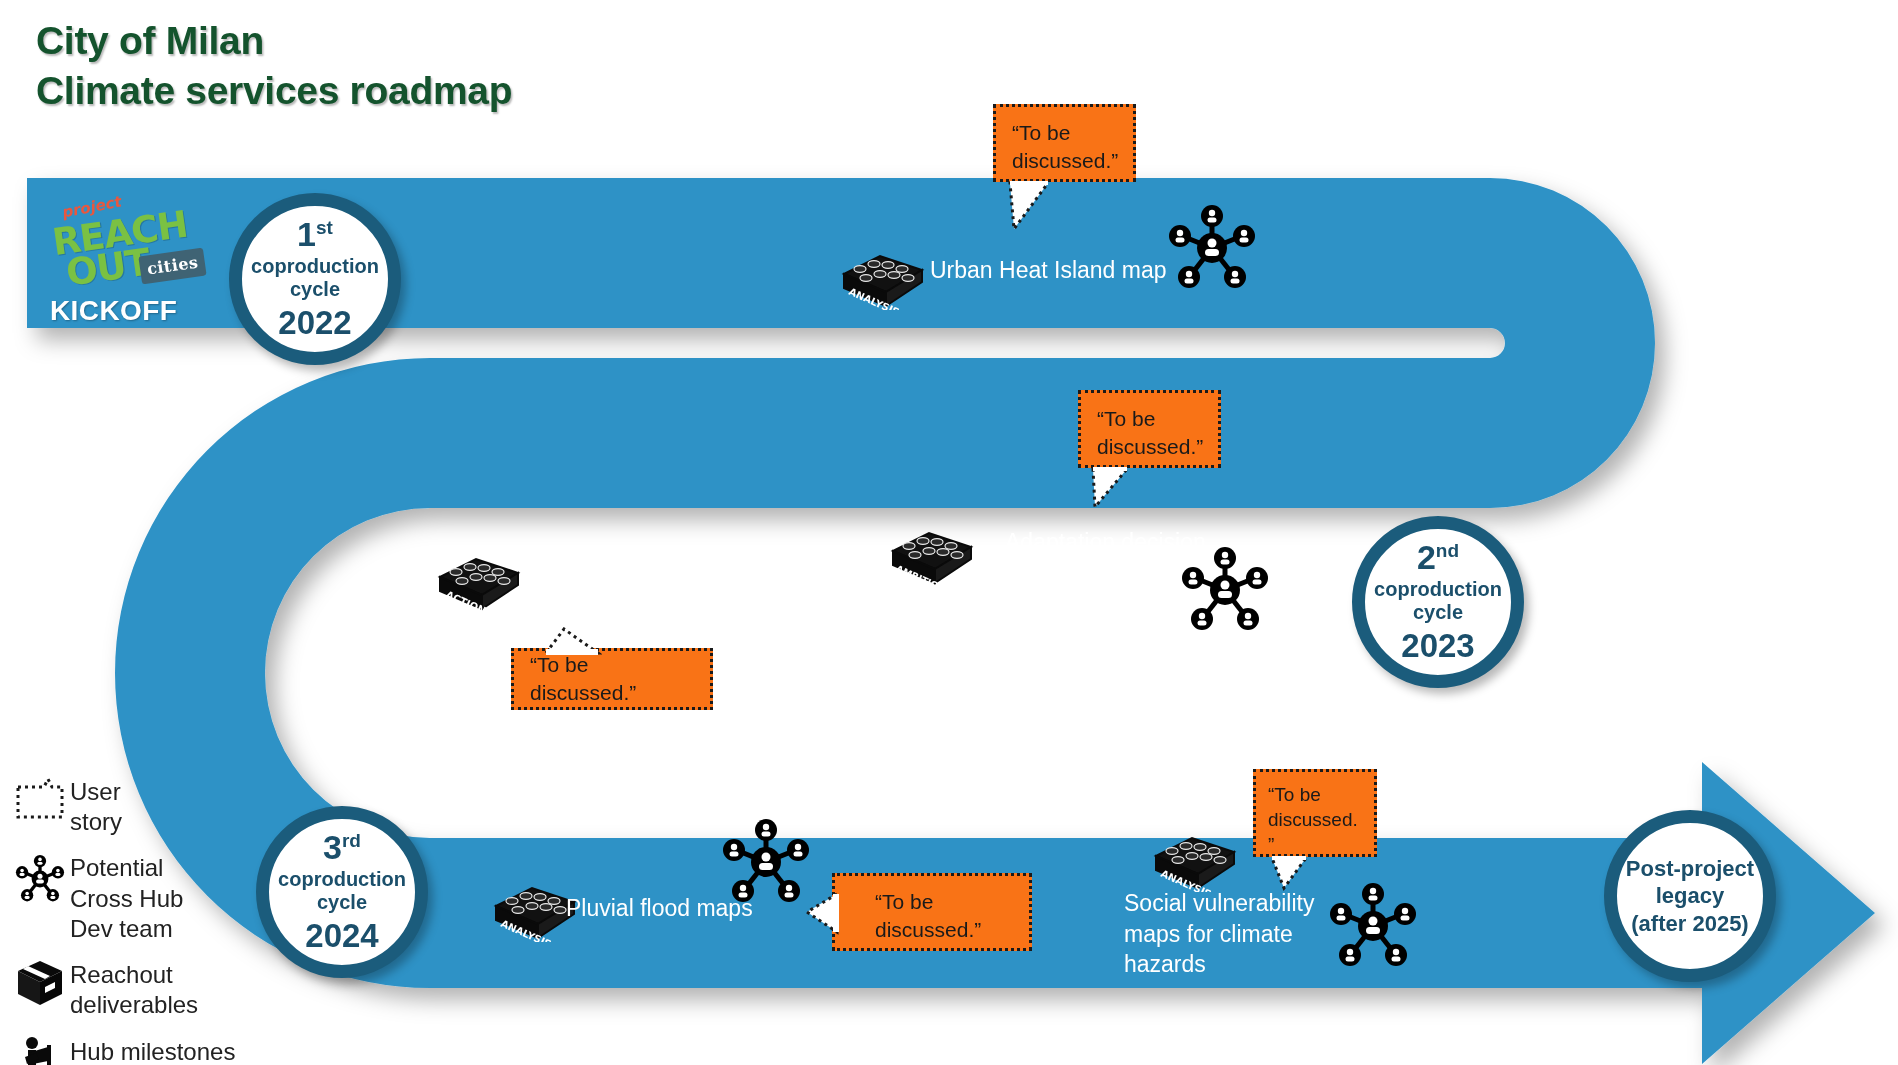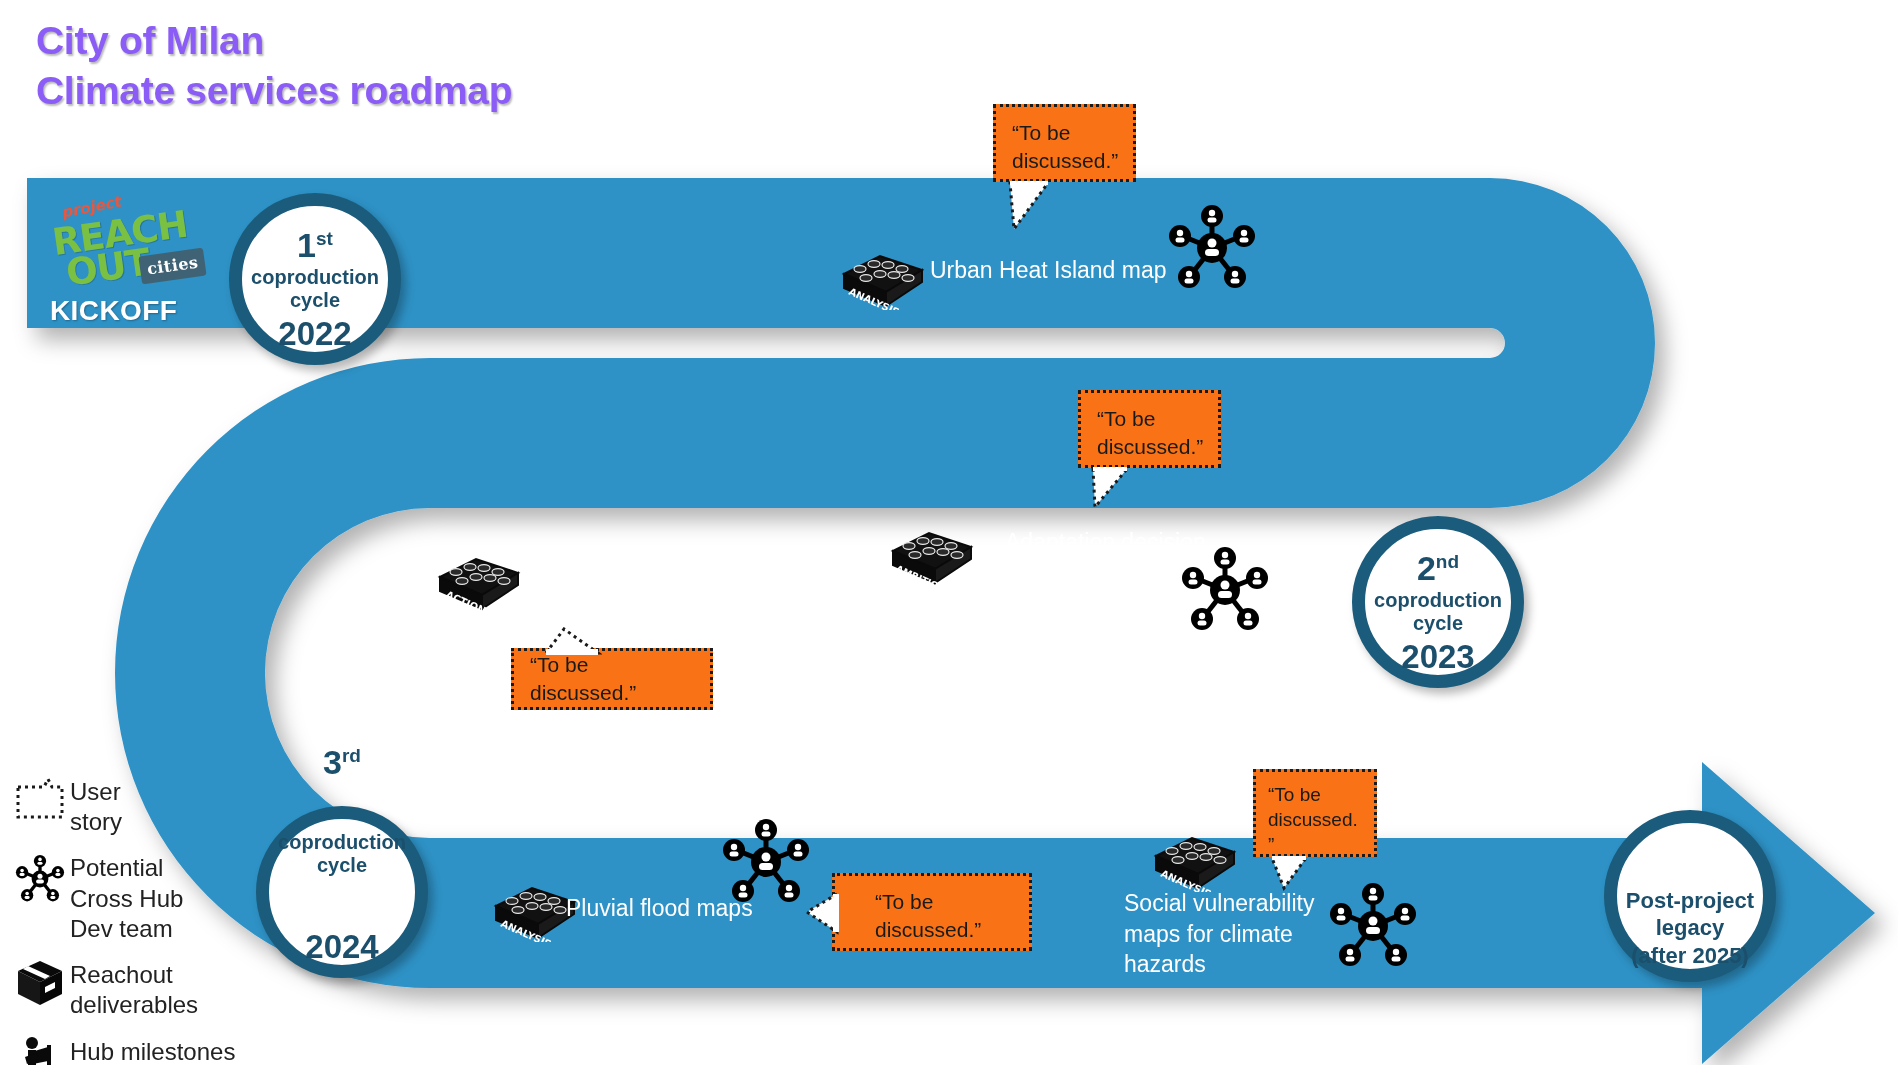--- a/index.html
+++ b/index.html
@@ -7,21 +7,21 @@
     width: 1898px; height: 1065px;
     background: #ffffff;
     font-family: "Liberation Sans", sans-serif;
     overflow: hidden;
   }
   #stage { position: relative; width: 1898px; height: 1065px; }
 
   
   #title-block { position: absolute; left: 36px; top: 16px; }
   #title-block .line {
-    font-size: 39px; font-weight: bold; color: #8b5cf6;
+    font-size: 39px; font-weight: bold; color: #14532d;
     line-height: 1.28; letter-spacing: -0.3px;
     text-shadow: 1.5px 1.5px 2px rgba(0,0,0,0.28);
   }
 
   
   #road { position: absolute; left: 0; top: 0; width: 1898px; height: 1065px; }
 
   
   #logo { position: absolute; left: 52px; top: 198px; width: 150px; height: 105px; }
   #logo .lg-project {
@@ -59,36 +59,36 @@
     text-shadow: 1px 1px 2px rgba(0,0,0,0.3);
   }
 
   
   .milestone {
     position: absolute;
     border-radius: 50%;
     background: #ffffff;
     border: 13px solid #1b5c7c;
     display: flex; flex-direction: column;
-    align-items: center; justify-content: flex-end;
+    align-items: center; justify-content: center;
     color: #1b4f6b; text-align: center;
     box-shadow: 5px 6px 10px rgba(0,0,0,0.28);
   }
   .milestone .ord {
     font-size: 34px; font-weight: bold; line-height: 1.0;
     margin-bottom: 4px;
   }
   .milestone .ord sup { font-size: 19px; vertical-align: super; }
   .milestone .cp { font-size: 20px; font-weight: bold; line-height: 1.18; }
   .milestone .yr { font-size: 33px; font-weight: bold; line-height: 1.1; margin-top: 3px; }
   .milestone .legacy { font-size: 22px; font-weight: bold; line-height: 1.25; }
 
   #ms-1 { left: 229px; top: 193px;  width: 172px; height: 172px; }
   #ms-2 { left: 1352px; top: 516px; width: 172px; height: 172px; }
-  #ms-3 { left: 256px; top: 806px;  width: 172px; height: 172px; gap: 48px; }
+  #ms-3 { left: 256px; top: 806px;  width: 172px; height: 172px; }
   #ms-4 { left: 1604px; top: 810px; width: 172px; height: 172px; }
 
   
   .road-label {
     position: absolute; color: #ffffff;
     font-size: 23px; line-height: 1.33;
   }
 
   
   .bubble {

